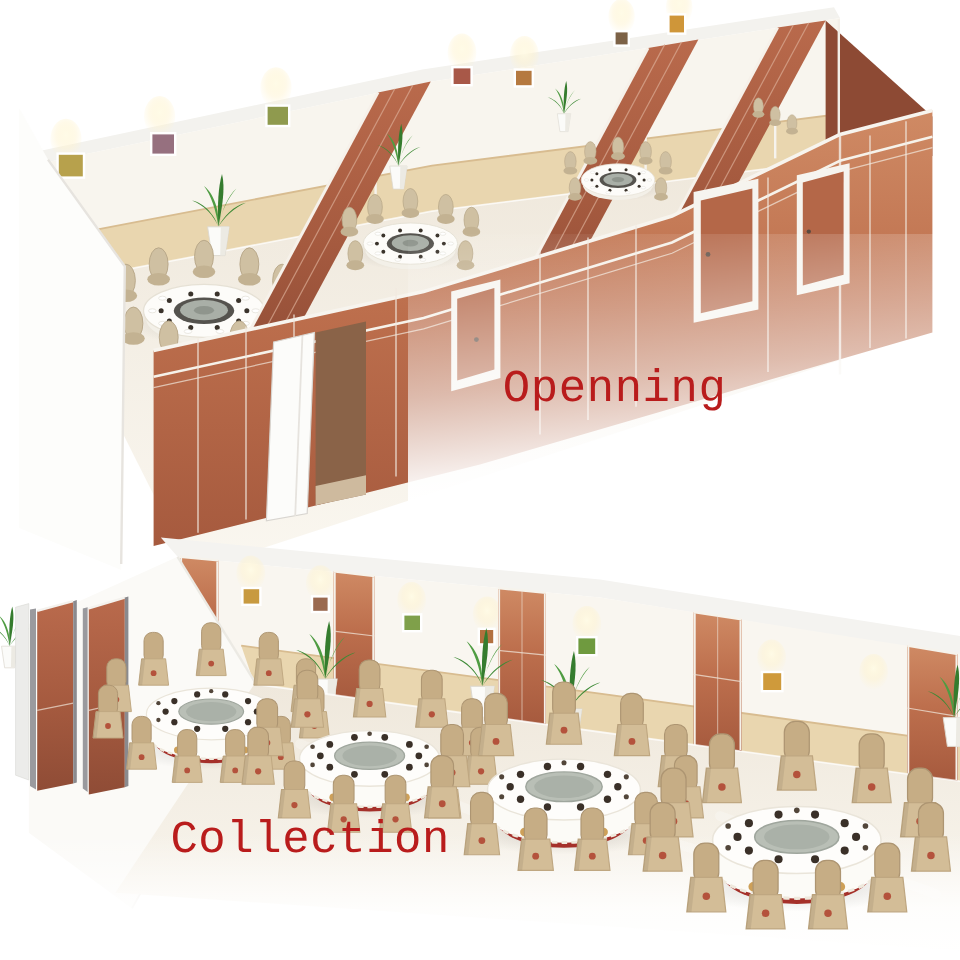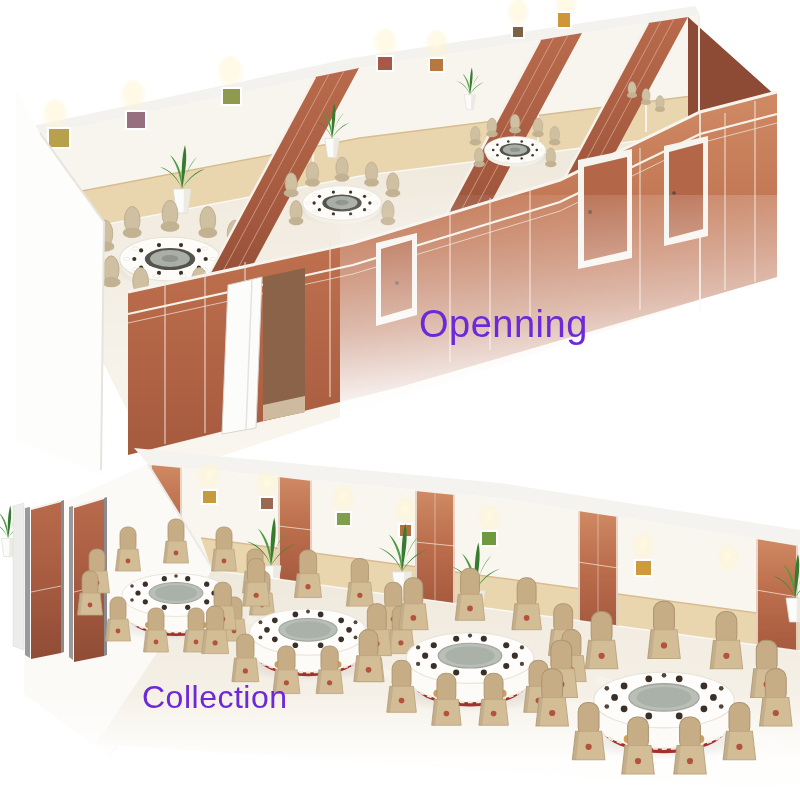--- a/index.html
+++ b/index.html
@@ -1,22 +1,22 @@
 <!DOCTYPE html>
 <html><head>
 <meta charset="utf-8">
 <style>
   html,body{margin:0;padding:0;background:#ffffff;}
   #stage{position:relative;width:800px;height:800px;background:#ffffff;overflow:hidden;
          font-family:"Liberation Sans",sans-serif;}
   #stage svg{position:absolute;left:0;top:0;}
-  .caption{position:absolute;color:#6d28d9;font-weight:500;letter-spacing:.5px;
-           font-family:Liberation Sans, sans-serif;white-space:nowrap;user-select:none;}
+  .caption{position:absolute;color:#b91c1c;font-weight:500;letter-spacing:.5px;
+           font-family:Liberation Mono, monospace;white-space:nowrap;user-select:none;}
   #cap-open{left:419px;top:303px;font-size:38px;}
-  #cap-col{left:142px;top:679px;font-size:32px;text-align:center;}
+  #cap-col{left:142px;top:679px;font-size:38px;text-align:center;}
 </style>
 </head>
 <body>
 
 <div id="stage">
 <svg width="800" height="800" viewBox="0 0 800 800">
 <defs>
   <linearGradient id="woodA" x1="0" y1="0" x2="0" y2="1">
     <stop offset="0" stop-color="#cf8a64"></stop>
           <stop offset=".45" stop-color="#bd6f4d"></stop>

